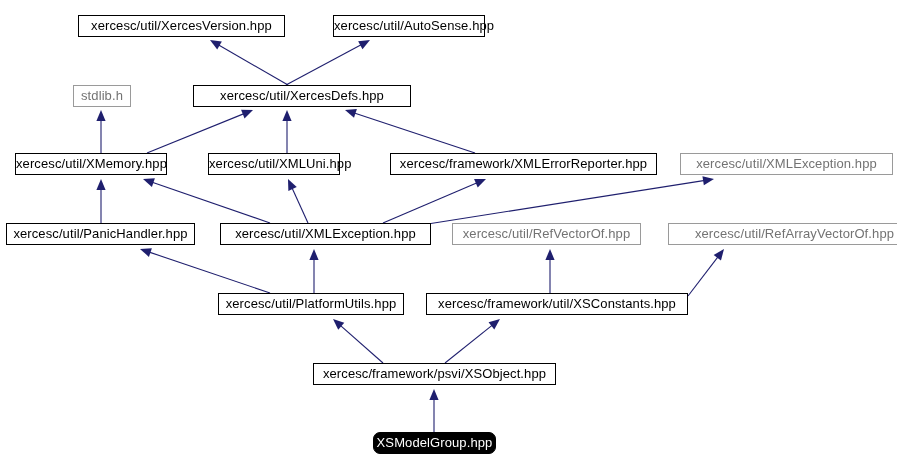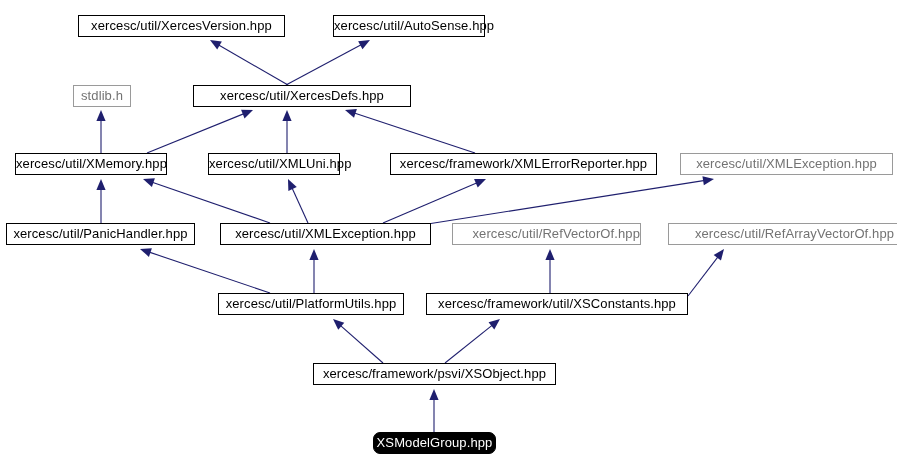--- a/index.html
+++ b/index.html
@@ -129,20 +129,20 @@
       <div class="node" style="left: 78px; top: 15px; width: 207px;">xercesc/util/XercesVersion.hpp</div>
       <div class="node" style="left: 305px; top: 15px; width: 152px; margin-left: 28px;">xercesc/util/AutoSense.hpp</div>
       <div class="node gray" style="left: 73px; top: 85px; width: 58px;">stdlib.h</div>
       <div class="node" style="left: 193px; top: 85px; width: 218px;">xercesc/util/XercesDefs.hpp</div>
       <div class="node" style="left: 15px; top: 153px; width: 152px;">xercesc/util/XMemory.hpp</div>
       <div class="node" style="left: 208px; top: 153px; width: 132px;">xercesc/util/XMLUni.hpp</div>
       <div class="node" style="left: 390px; top: 153px; width: 267px;">xercesc/framework/XMLErrorReporter.hpp</div>
       <div class="node gray" style="left: 680px; top: 153px; width: 213px;">xercesc/util/XMLException.hpp</div>
       <div class="node" style="left: 6px; top: 223px; width: 189px;">xercesc/util/PanicHandler.hpp</div>
       <div class="node" style="left: 220px; top: 223px; width: 211px;">xercesc/util/XMLException.hpp</div>
-      <div class="node gray" style="left: 452px; top: 223px; width: 189px; text-align: right;">xercesc/util/RefVectorOf.hpp</div>
+      <div class="node gray" style="left: 452px; top: 223px; width: 189px;">xercesc/util/RefVectorOf.hpp</div>
       <div class="node gray" style="left: 668px; top: 223px; width: 253px;">xercesc/util/RefArrayVectorOf.hpp</div>
       <div class="node" style="left: 218px; top: 293px; width: 186px;">xercesc/util/PlatformUtils.hpp</div>
       <div class="node" style="left: 426px; top: 293px; width: 262px;">xercesc/framework/util/XSConstants.hpp</div>
       <div class="node" style="left: 313px; top: 363px; width: 243px;">xercesc/framework/psvi/XSObject.hpp</div>
       <div class="node current" style="left: 373px; top: 432px; width: 123px; border-radius: 7px;">XSModelGroup.hpp</div>
     </div>
 </div>
 
 </body></html>

